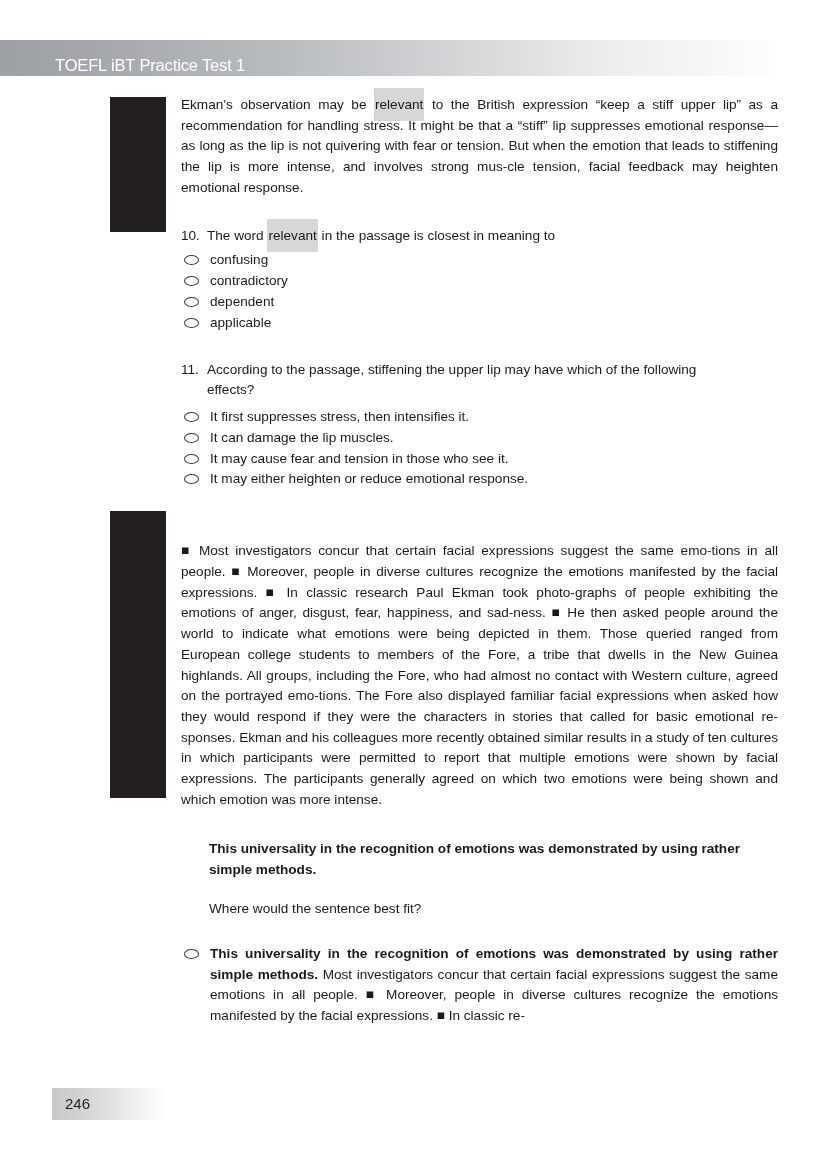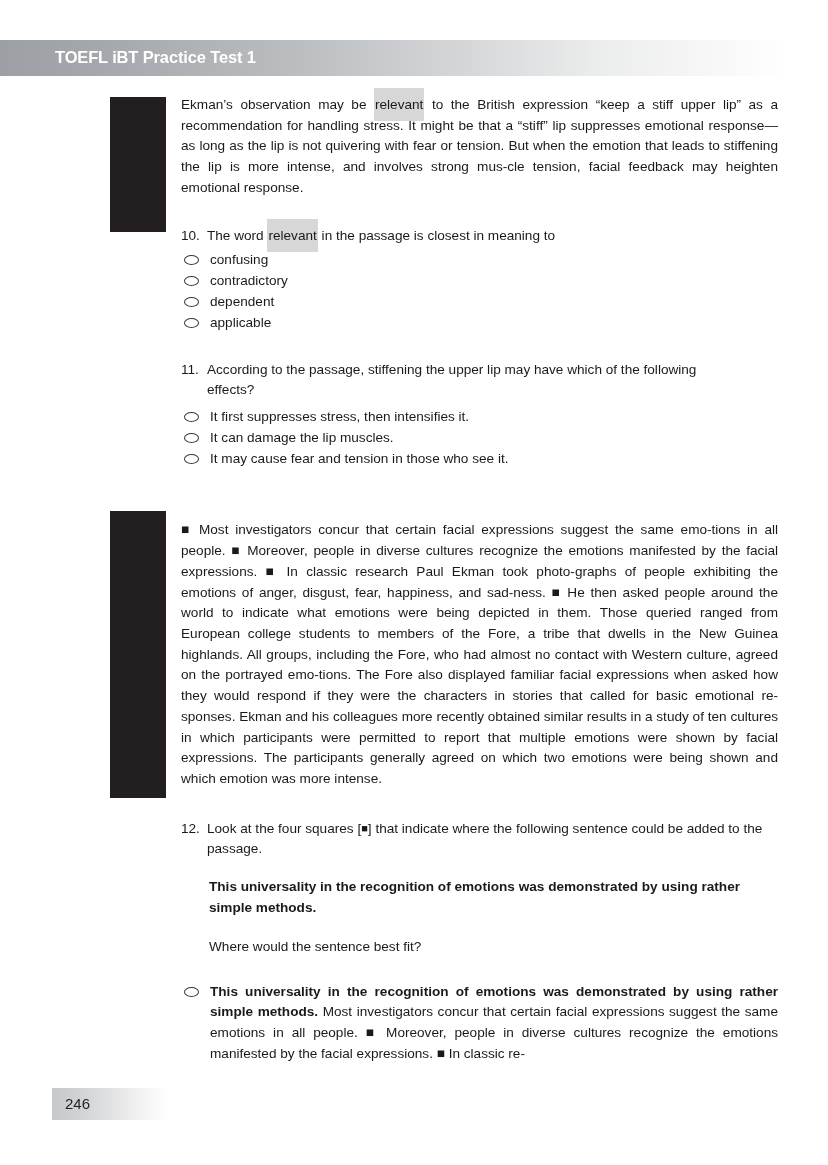--- a/index.html
+++ b/index.html
@@ -28,23 +28,23 @@
         #a4a8ac 12%,
         #b9bcbf 34%,
         #d4d6d8 56%,
         #ebecec 72%,
         #f8f8f8 87%,
         #ffffff 95%);
   }
   .page-header-title {
     position: absolute;
     left: 55px;
-    top: 8px;
+    top: 16px;
     font-size: 16.5px;
-    font-weight: bold;
+    font-weight: normal;
     color: #ffffff;
     letter-spacing: -0.15px;
     white-space: nowrap;
   }
 
   
   .content {
     position: absolute;
     left: 181px;
     top: 95px;
@@ -210,28 +210,28 @@
       <span class="choice-label">It first suppresses stress, then intensifies it.</span>
     </div>
     <div class="choice">
       <span class="radio"></span>
       <span class="choice-label">It can damage the lip muscles.</span>
     </div>
     <div class="choice">
       <span class="radio"></span>
       <span class="choice-label">It may cause fear and tension in those who see it.</span>
     </div>
+    <div class="choice">
+      <span class="radio"></span>
+      <span class="choice-label">It may either heighten or reduce emotional response.</span>
+    </div>
   </div>
 
   <p class="passage-para" style="margin-bottom:29px;">■ Most investigators concur that certain facial expressions suggest the same emo-tions in all people. ■ Moreover, people in diverse cultures recognize the emotions manifested by the facial expressions. ■ In classic research Paul Ekman took photo-graphs of people exhibiting the emotions of anger, disgust, fear, happiness, and sad-ness. ■ He then asked people around the world to indicate what emotions were being depicted in them. Those queried ranged from European college students to members of the Fore, a tribe that dwells in the New Guinea highlands. All groups, including the Fore, who had almost no contact with Western culture, agreed on the portrayed emo-tions. The Fore also displayed familiar facial expressions when asked how they would respond if they were the characters in stories that called for basic emotional re-sponses. Ekman and his colleagues more recently obtained similar results in a study of ten cultures in which participants were permitted to report that multiple emotions were shown by facial expressions. The participants generally agreed on which two emotions were being shown and which emotion was more intense.</p>
 
-  <div class="question" style="margin-bottom:17px; width:585px;">
-    <span class="q-num">12.</span>
-    <span class="q-text"><span>Look at the four squares [</span><span class="sq">■</span><span>] that indicate where the following sentence could be added to the passage.</span></span>
-  </div>
 
   <div class="insert-sentence" style="margin-left:28px; width:535px; margin-bottom:18px;">This universality in the recognition of emotions was demonstrated by using rather simple methods.</div>
 
   <div class="sub-prompt" style="margin-left:28px; margin-bottom:24px;">Where would the sentence best fit?</div>
 
   <div class="insert-option" style="width:597px;">
     <span class="radio"></span>
     <span class="choice-label"><b>This universality in the recognition of emotions was demonstrated by using rather simple methods.</b><span> Most investigators concur that certain facial expressions suggest the same emotions in all people. ■ Moreover, people in diverse cultures recognize the emotions manifested by the facial expressions. ■ In classic re-</span></span>
   </div>
 

